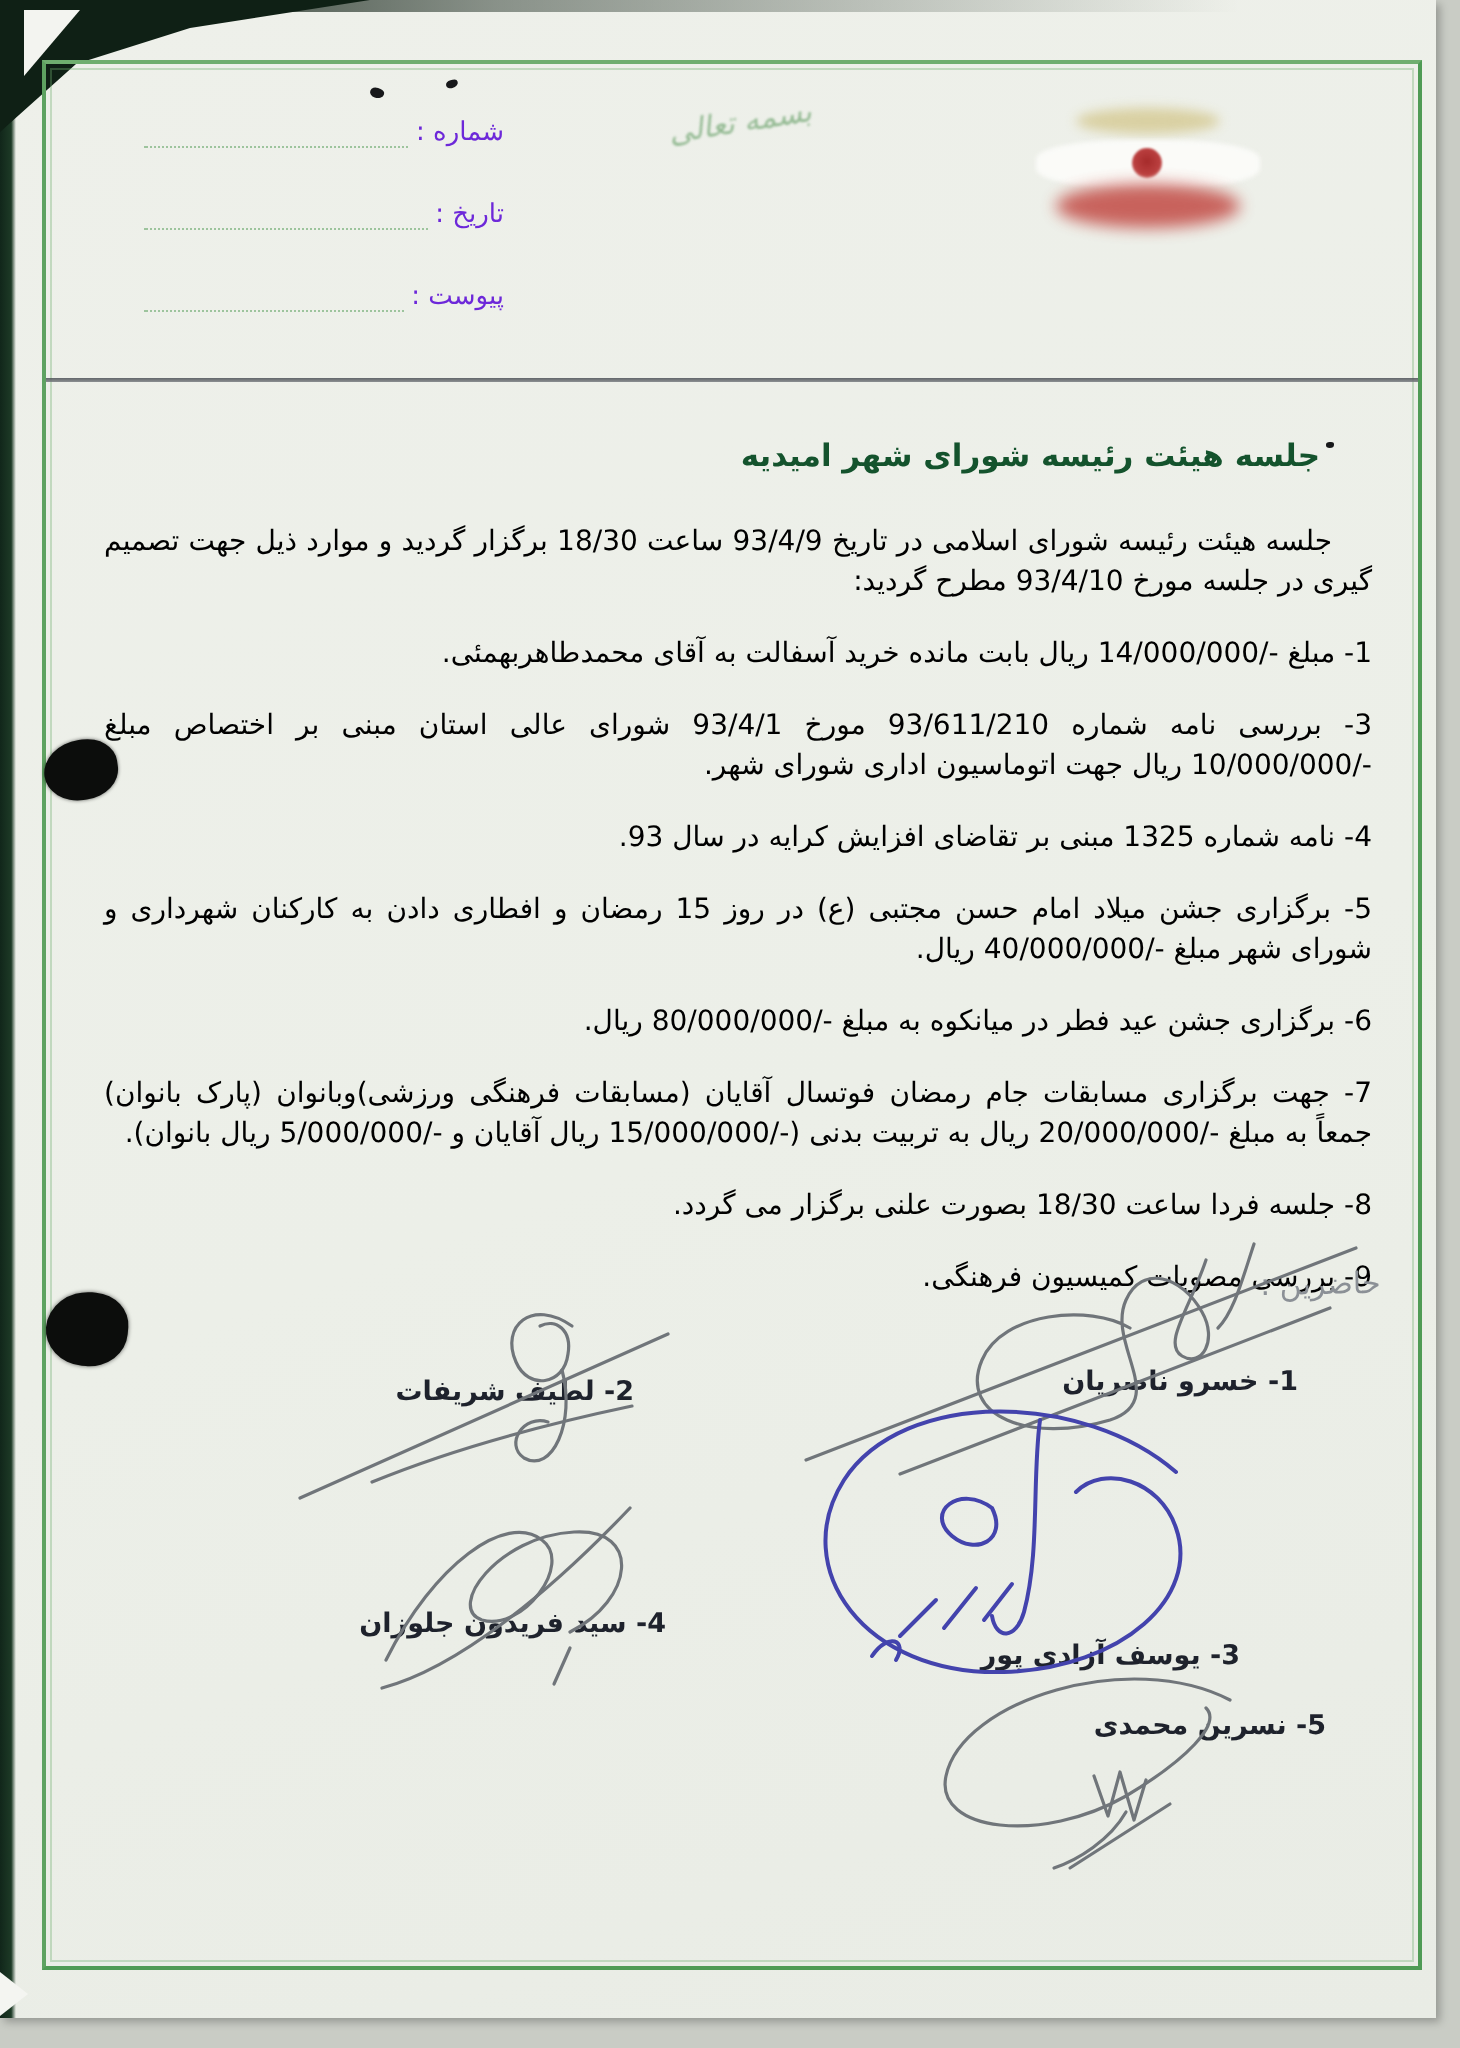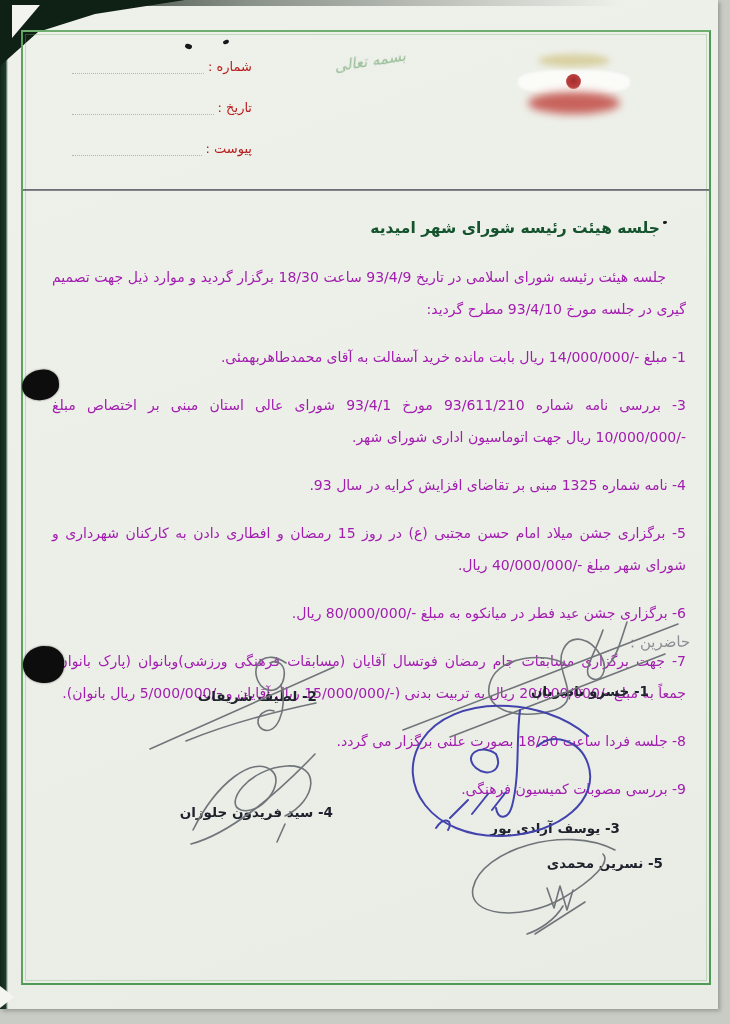--- a/index.html
+++ b/index.html
@@ -27,42 +27,42 @@
     border:2px solid #4f9b55;border-top-color:#6fae6f;border-left-color:#5ea261;}
   .frame-inner{position:absolute;left:25px;top:34px;right:23px;bottom:43px;
     border:1px solid rgba(111,174,111,.35);}
   
   .bismillah{position:absolute;left:300px;top:52px;width:140px;
     color:#7fae7f;font-size:15px;font-style:italic;text-align:center;
     transform:rotate(-9deg);filter:blur(.4px);opacity:.8;}
   
   .fields{position:absolute;left:72px;top:56px;width:180px;direction:rtl;}
   .field{display:flex;align-items:flex-end;margin-bottom:23px;height:18px;}
-  .field-label{color:#b91c1c;font-size:13px;white-space:nowrap;margin-left:4px;}
+  .field-label{color:#6d28d9;font-size:13px;white-space:nowrap;margin-left:4px;}
   .field-dots{flex:1;border-bottom:1.5px dotted #9dc49d;height:12px;min-width:100px;}
   
   .emblem{position:absolute;right:90px;top:52px;width:130px;height:66px;}
   .emblem .khaki{position:absolute;left:28px;top:2px;width:72px;height:13px;border-radius:50%;
     background:#d6cb96;filter:blur(3px);opacity:.85;}
   .emblem .white{position:absolute;left:8px;top:18px;width:112px;height:24px;border-radius:40%;
     background:rgba(252,252,250,.9);filter:blur(1px);}
   .emblem .allah{position:absolute;left:56px;top:22px;width:15px;height:15px;border-radius:50%;
     background:radial-gradient(circle at 50% 45%,#a62b2b 0%,#bb4040 60%,rgba(187,64,64,.2) 100%);filter:blur(.4px);}
   .emblem .red{position:absolute;left:18px;top:40px;width:92px;height:22px;border-radius:50%;
     background:#c24a44;filter:blur(4px);opacity:.85;}
   .org{position:absolute;right:40px;top:120px;width:210px;direction:rtl;text-align:center;
     color:#b93a35;font-weight:bold;font-size:15px;line-height:30px;filter:blur(.2px);}
   
   .sep{position:absolute;left:23px;right:21px;top:189px;height:2px;
     background:linear-gradient(#4a4e54,#7a7e82);opacity:.85;}
   
   .doc-title{position:absolute;right:70px;top:219px;direction:rtl;
     color:#14532d;font-weight:bold;font-size:15.5px;letter-spacing:.2px;}
   .doc-body{position:absolute;left:52px;right:44px;top:261px;direction:rtl;
-    color:#a21caf;font-size:14px;line-height:32px;text-align:justify;text-align-last:right;}
+    color:#000000;font-size:14px;line-height:20px;text-align:justify;text-align-last:right;}
   .doc-body .intro{text-indent:20px;margin:0 0 1px 0;}
   .doc-body .item{margin:16px 0 1px 0;}
   
   .attendees-label{position:absolute;right:40px;top:633px;direction:rtl;
     color:#8b9096;font-size:15px;transform:rotate(-1deg);letter-spacing:1px;}
   .sig-name{position:absolute;direction:rtl;color:#1e222c;font-weight:bold;font-size:13.5px;white-space:nowrap;}
   .name-1{right:81px;top:683px;}
   .name-2{right:413px;top:688px;}
   .name-3{right:110px;top:781px;margin-top:39px;}
   .name-4{right:397px;top:804px;}

